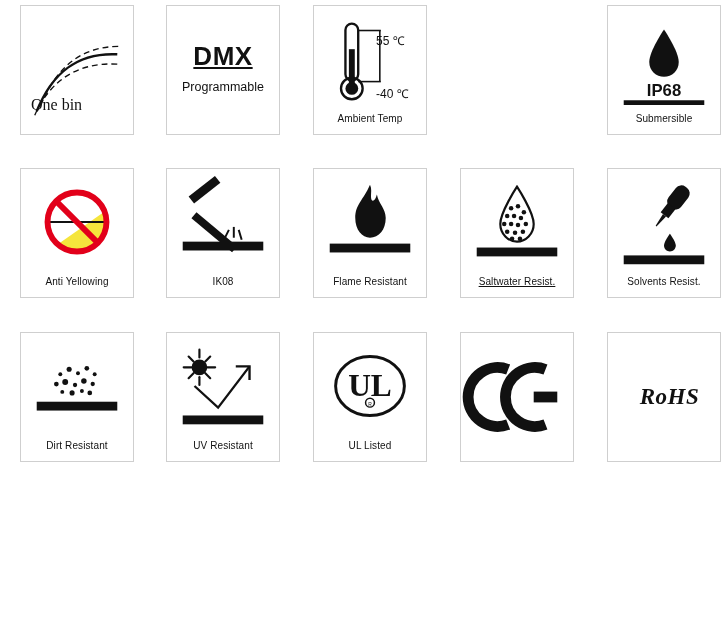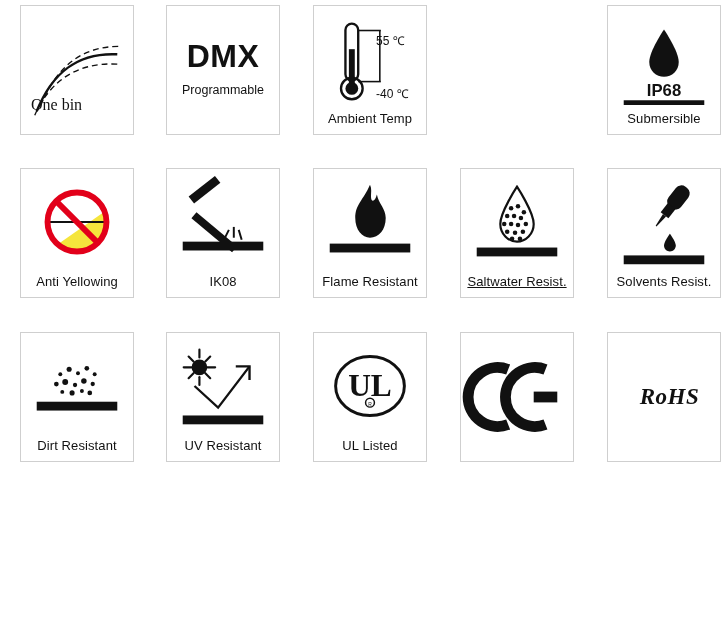--- a/index.html
+++ b/index.html
@@ -35,45 +35,46 @@
     flex: 1 1 auto;
     width: 100%;
     display: flex;
     align-items: center;
     justify-content: center;
     position: relative;
   }
   .caption {
     width: 100%;
     text-align: center;
-    font-size: 13px;
+    font-size: 10px;
     line-height: 13px;
     padding-bottom: 9px;
     color: #111111;
     letter-spacing: 0.1px;
   }
   .no-cap .art {
     flex: 1 1 auto;
   }
 
   
   .onebin-text {
     position: absolute;
     left: 10px;
     bottom: 20px;
     font-size: 16px;
     font-family: "Liberation Serif", serif;
   }
 
   
   .dmx-main {
-    font-size: 32px;
+    font-size: 26px;
     font-weight: bold;
     letter-spacing: 0.5px;
     font-family: "Liberation Sans", sans-serif;
+    text-decoration: underline;
   }
   .dmx-sub {
     font-size: 12.5px;
   }
   .stackcenter {
     display: flex;
     flex-direction: column;
     align-items: center;
     justify-content: center;
     gap: 8px;

